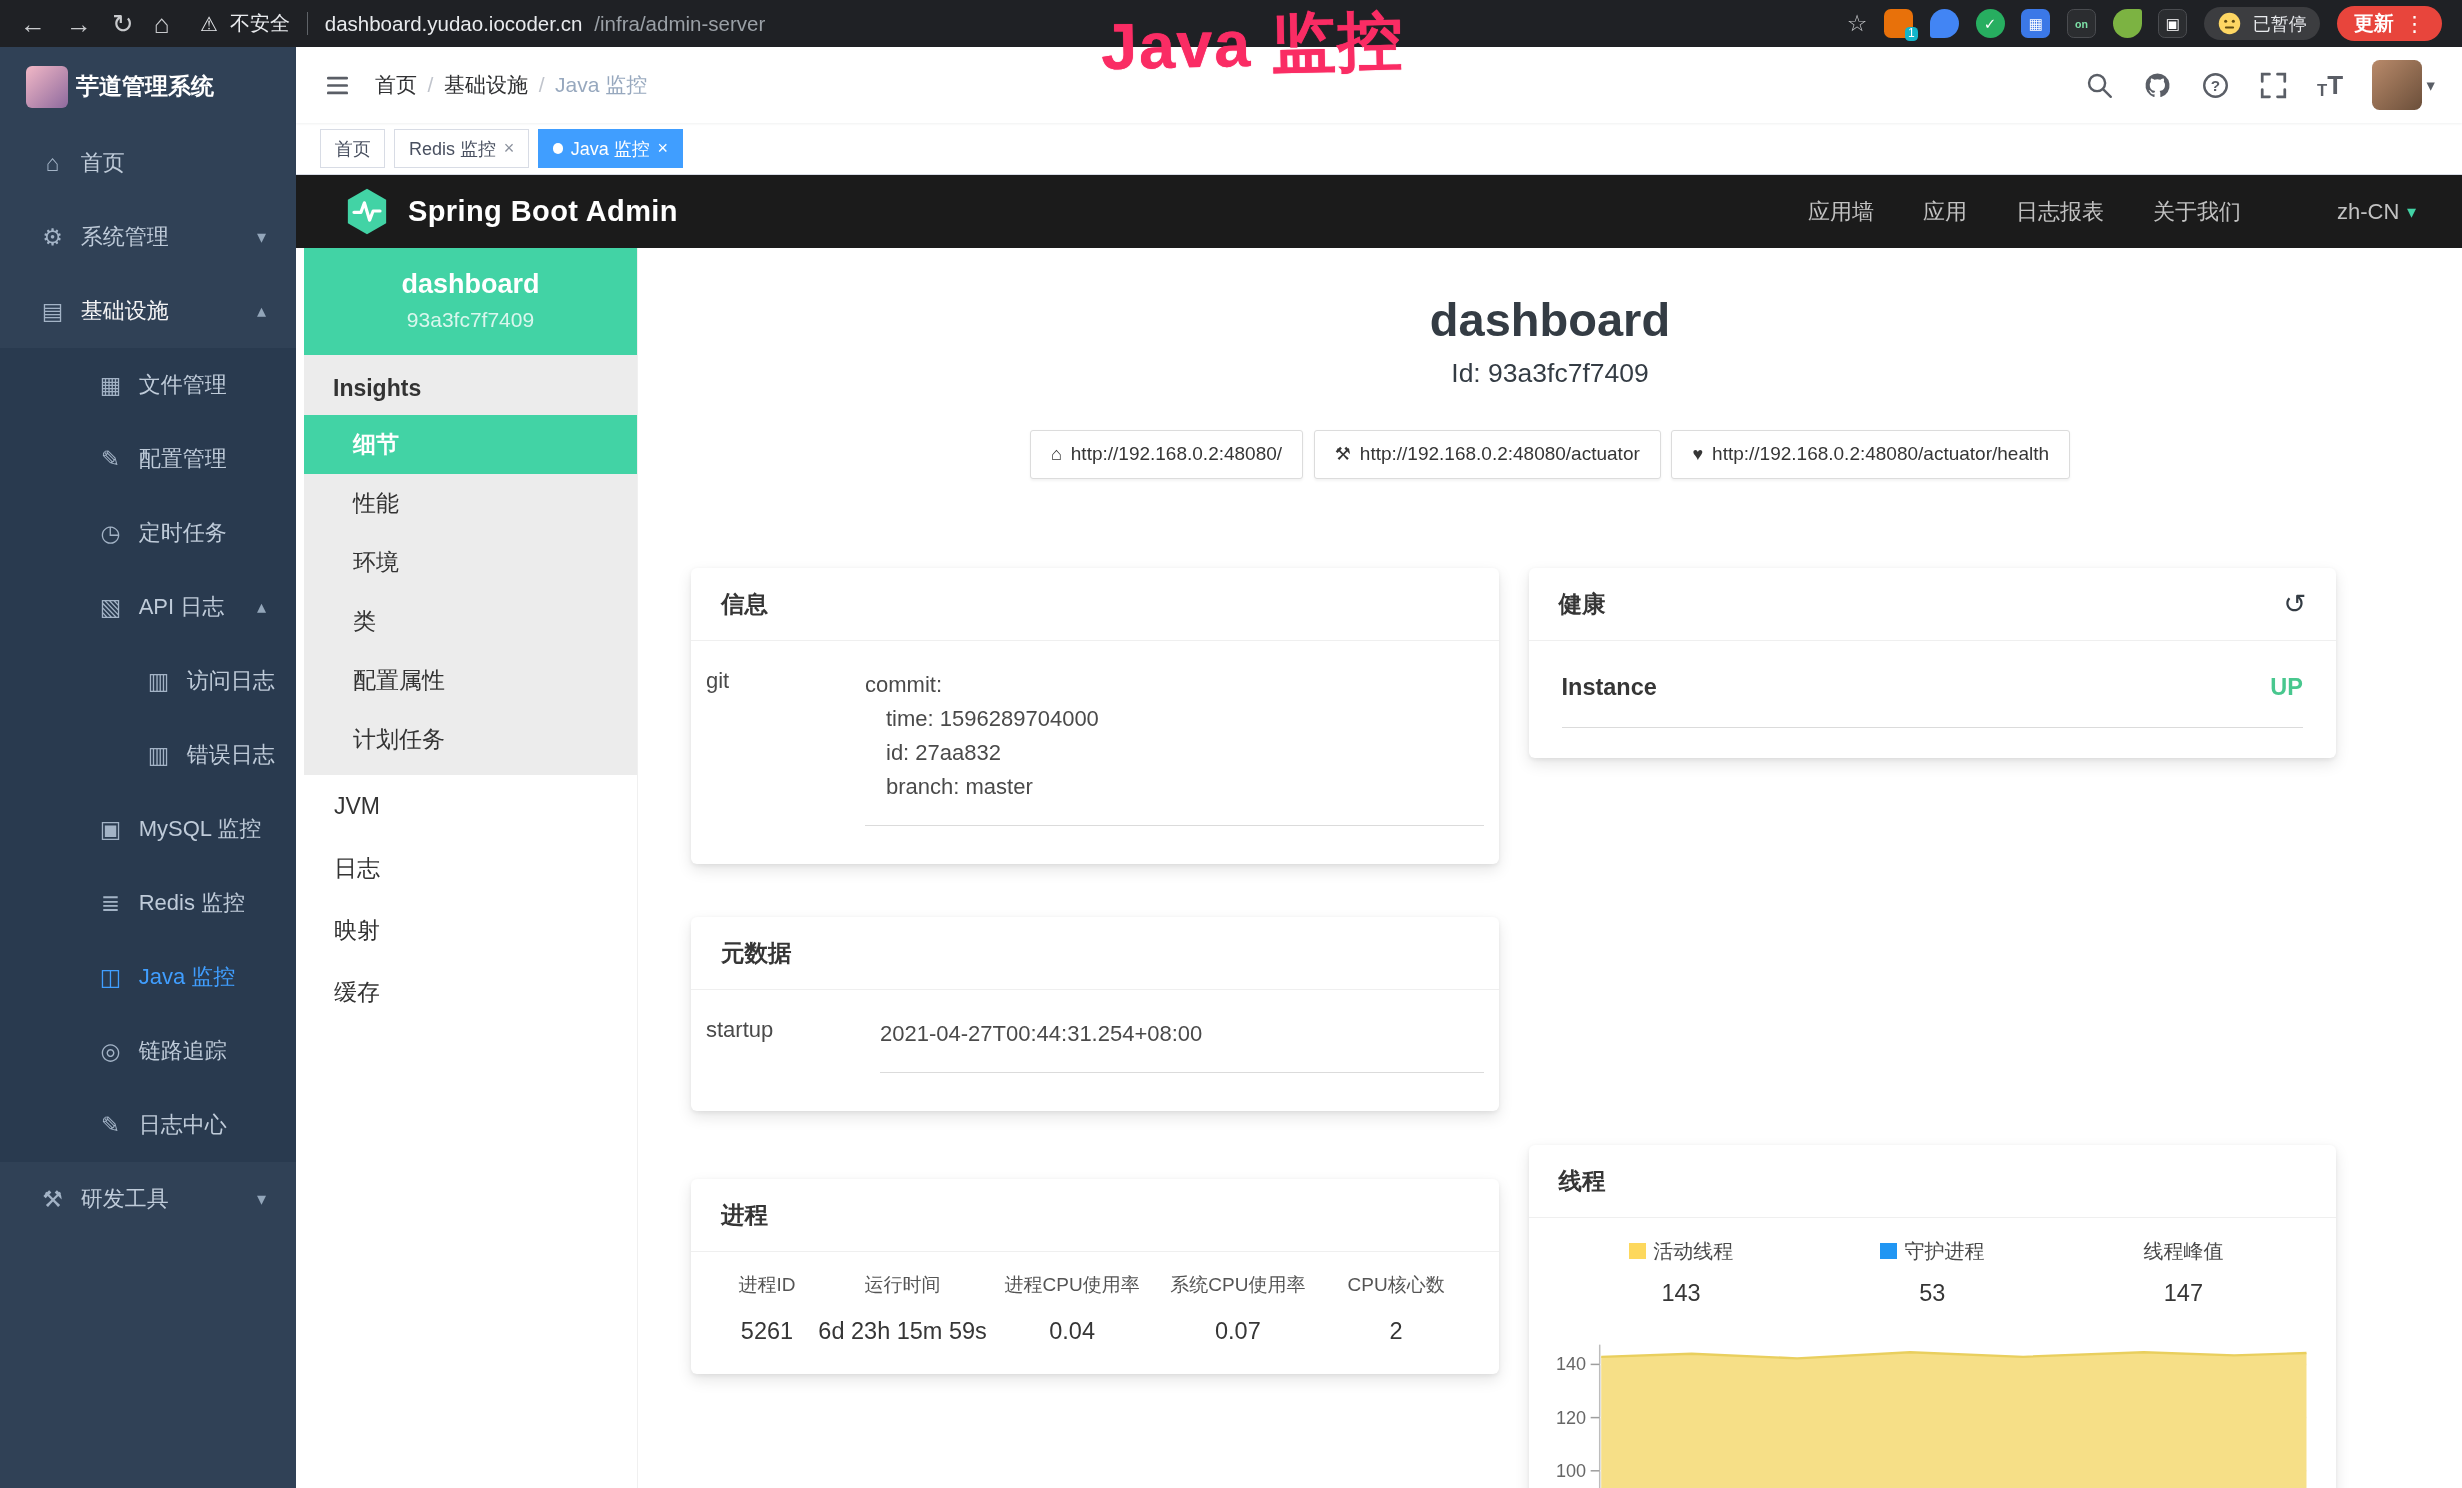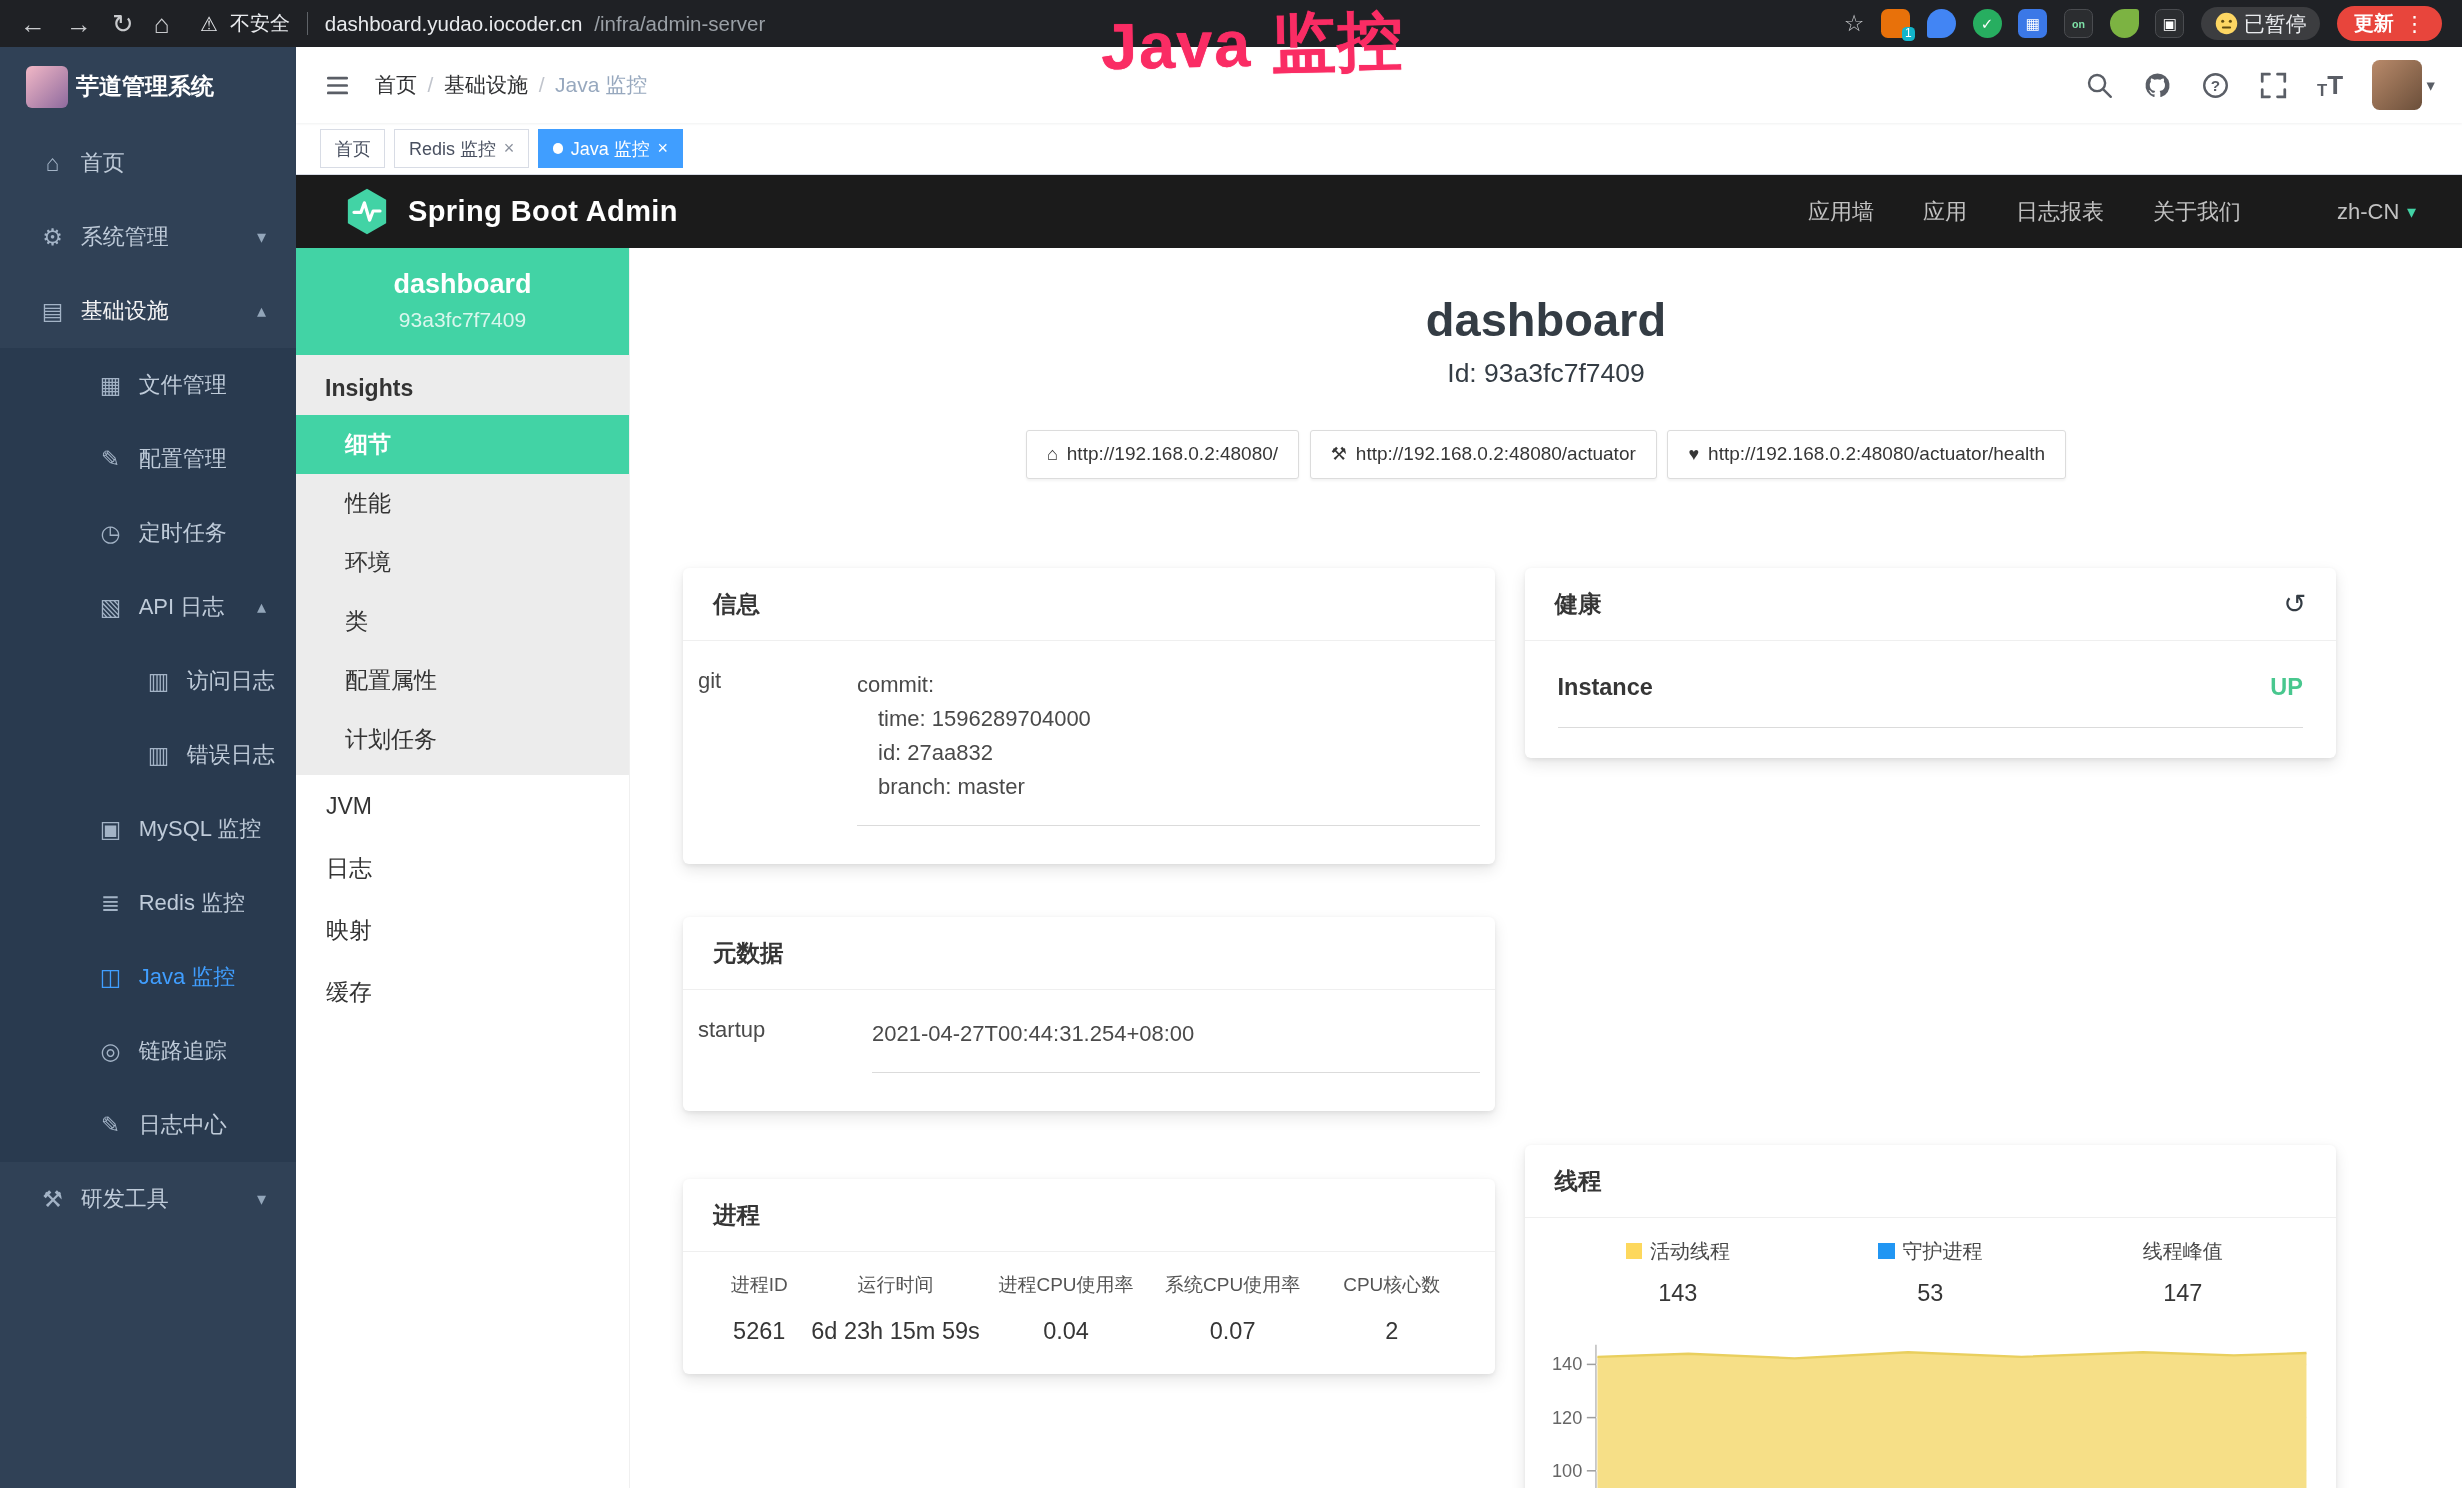--- a/index.html
+++ b/index.html
@@ -13,21 +13,21 @@
   .addr { display:flex; align-items:center; gap:12px; margin-left:10.6px; font-size:20.5px; }
   .warn { color:#e8eaed; font-size:20px; }
   .sec-label { color:#e8eaed; font-size:20px; }
   .addr-div { width:1.5px; height:23px; background:#5f6368; margin:0 4.6px; }
   .url-host { color:#e8eaed; }
   .url-path { color:#9aa0a6; }
   .chrome-right { margin-left:auto; display:flex; align-items:center; gap:16.7px; }
   .ext { width:29px; height:29px; border-radius:6.8px; display:flex; align-items:center; justify-content:center; position:relative; font-size:15px; color:#fff; }
   .ext .badge { position:absolute; right:-4.6px; bottom:-3px; background:#12b5cb; color:#fff; font-size:12px; border-radius:4.6px; padding:0 3px; line-height:13.7px; }
   .ext .onlab { font-size:10.6px; color:#7ee2a8; font-weight:bold; }
-  .pill { height:33px; border-radius:16.7px; background:#3c3d40; display:flex; align-items:center; gap:6px; padding:0 13.7px; font-size:21px; color:#e8eaed; }
+  .pill { height:33px; border-radius:16.7px; background:#3c3d40; display:flex; align-items:center; gap:12px; padding:0 13.7px; font-size:18px; color:#e8eaed; }
   .pill-upd { height:35px; border-radius:17.4px; background:#e8453c; color:#fff; display:flex; align-items:center; gap:10.6px; padding:0 16.7px; font-size:20px; font-weight:bold; }
   .pill-upd .dots { font-weight:normal; font-size:21px; }
   .face { width:23px; height:23px; }
 
   
   .app { display:flex; height:1442px; }
   .sidebar { width:296px; background:#304156; color:#bfcbd9; flex-shrink:0; overflow:hidden; }
   .logo-row { height:79px; display:flex; align-items:center; gap:8px; padding-left:26px; }
   .logo-img { width:42px; height:42px; border-radius:6px; background:linear-gradient(135deg,#f2b8c6,#8e6a9e); }
   .logo-title { color:#fff; font-weight:bold; font-size:23px; }
@@ -64,21 +64,21 @@
   .tag .dot { width:10.6px; height:10.6px; border-radius:50%; background:#fff; }
 
   
   .sba-header { height:73px; background:#1b1b1b; display:flex; align-items:center; padding:0 46px 0 50px; gap:20px; }
   .sba-logo { width:42px; height:47px; }
   .sba-brand { color:#fff; font-size:29px; font-weight:bold; letter-spacing:0.4px; }
   .sba-nav { margin-left:auto; display:flex; align-items:center; gap:49px; font-size:22px; color:#c2c2c2; }
   .loc { display:flex; align-items:center; gap:7.6px;margin-left:47px; }
   .loc-caret { color:#42d3a5; font-size:18px; }
 
-  .sba-body { flex:1; display:flex; min-height:0; }
+  .sba-body { flex:1; display:flex; min-height:0;margin-left:8px; }
   .sba-side { width:334px; background:#fff; border-right:0.8px solid #f0f0f0; flex-shrink:0; }
   .inst { background:#42d3a5; text-align:center; padding:21px 15px 23px; }
   .inst-name { color:#fff; font-weight:bold; font-size:27px; }
   .inst-id { color:rgba(255,255,255,.8); font-size:21px; margin-top:7.6px; }
   .sgroup { background:#ececec; padding-bottom:6px; }
   .sgroup-label { font-size:23px; font-weight:bold; color:#333; padding:20px 29px 13.7px; }
   .s-item { height:59px; display:flex; align-items:center; padding-left:49px; font-size:23px; color:#333; }
   .s-item.active { background:#42d3a5; color:#fff; font-weight:600; }
   .s-root { height:62px; display:flex; align-items:center; padding-left:30px; font-size:23px; color:#333; background:#fff; }
 

